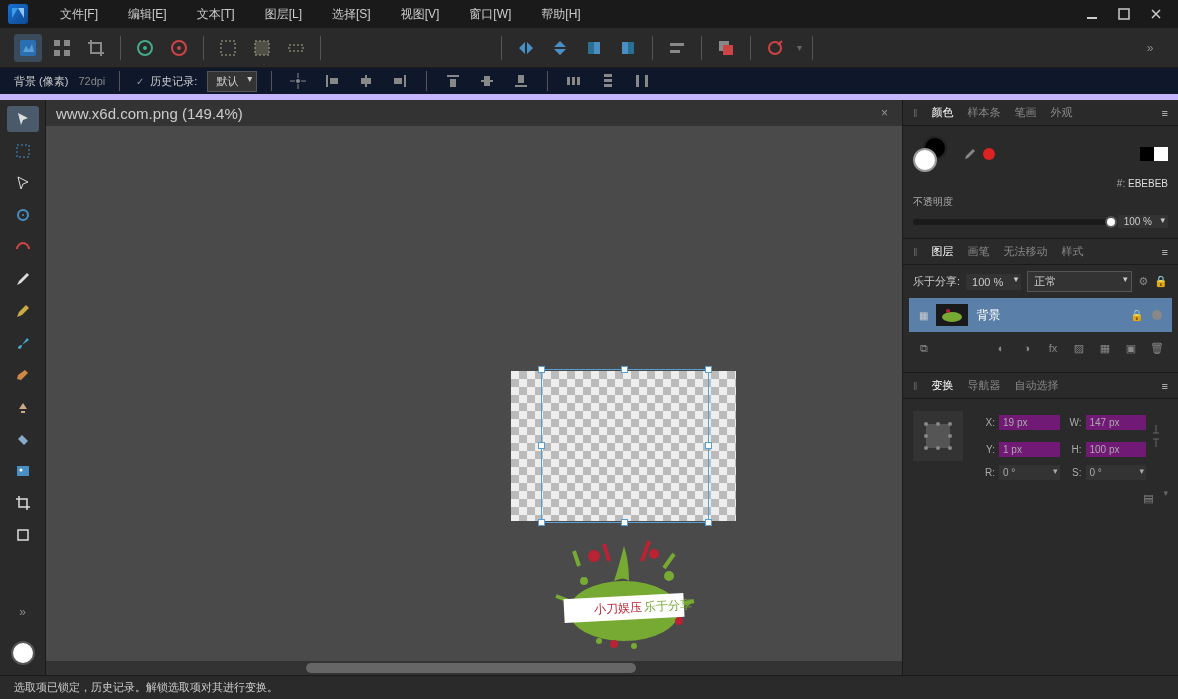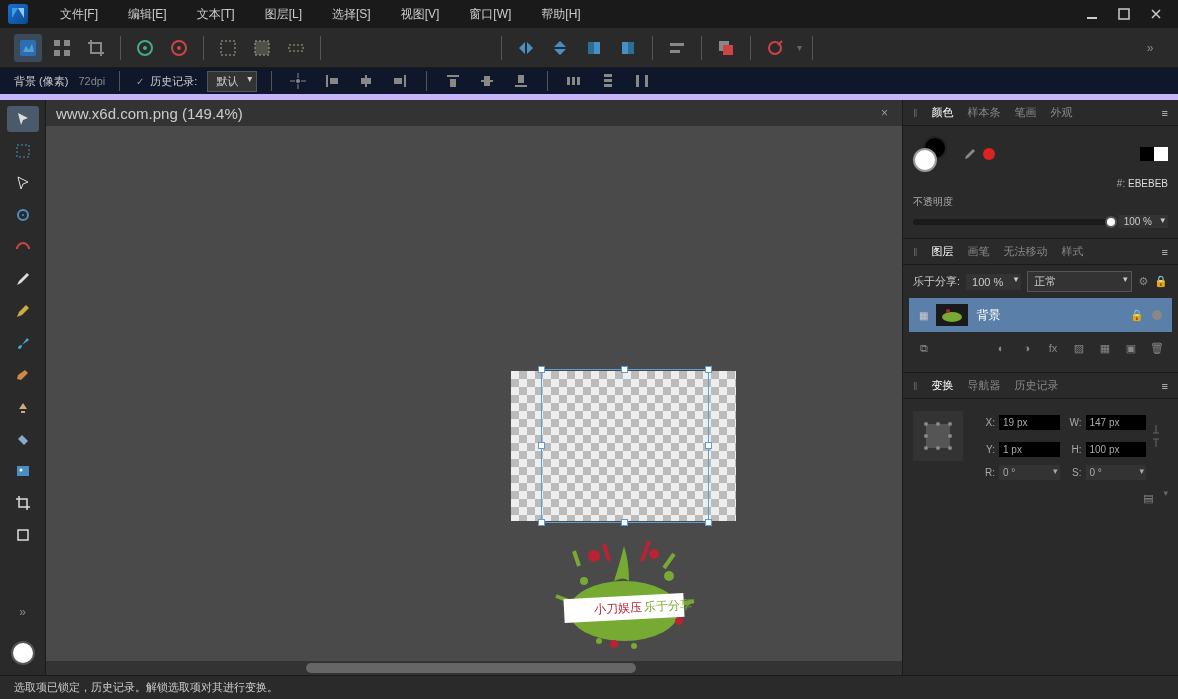--- a/index.html
+++ b/index.html
@@ -102,21 +102,21 @@
 .layer-lock { color: #aaa; font-size: 11px; }
 .layer-dot { width: 10px; height: 10px; border-radius: 50%; background: #888; }
 .layers-footer { display: flex; gap: 4px; padding: 6px 10px; justify-content: flex-end; }
 .ft-btn { width: 22px; height: 20px; display: flex; align-items: center; justify-content: center; cursor: pointer; color: #888; font-size: 11px; }
 
 
 .transform-panel { padding: 6px 10px; }
 .xform-grid { display: grid; grid-template-columns: 60px 18px 1fr 18px 1fr 18px; gap: 4px 4px; align-items: center; font-size: 10px; margin-top: 6px; }
 .xf-anchor { grid-row: span 2; width: 50px; height: 50px; background: #333; display: flex; align-items: center; justify-content: center; }
 .xf-label { color: #aaa; text-align: right; }
-.xf-val { background: #000000; padding: 2px 4px; color: #aaa; }
+.xf-val { background: #701a75; padding: 2px 4px; color: #aaa; }
 .xf-dd { background: #333; padding: 2px 4px; color: #aaa; position: relative; }
 .xf-dd::after { content: "▾"; position: absolute; right: 2px; top: 1px; font-size: 9px; }
 .xform-footer { display: flex; justify-content: flex-end; gap: 4px; padding: 8px 0; }
 
 
 .statusbar { height: 24px; background: #2a2a2a; display: flex; align-items: center; padding: 0 14px; font-size: 11px; color: #ccc; border-top: 1px solid #1a1a1a; }
 
 svg { display: block; }
 </style>
 </head>
@@ -535,21 +535,21 @@
         <div class="ft-btn">▦</div>
         <div class="ft-btn">▣</div>
         <div class="ft-btn">🗑</div>
       </div>
     </div>
 
     <div class="panel-tabs">
       <span style="color:#666">‖</span>
       <span class="panel-tab active">变换</span>
       <span class="panel-tab">导航器</span>
-      <span class="panel-tab">历史记录</span>
+      <span class="panel-tab">自动选择</span>
       <span class="panel-menu">≡</span>
     </div>
     <div class="transform-panel">
       <div class="xform-grid">
         <div class="xf-anchor">
           <svg width="36" height="36">
               <rect x="6" y="6" width="24" height="24" fill="#555"></rect>
               <circle cx="6" cy="6" r="2" fill="#888"></circle>
               <circle cx="18" cy="6" r="2" fill="#888"></circle>
               <circle cx="30" cy="6" r="2" fill="#888"></circle>

